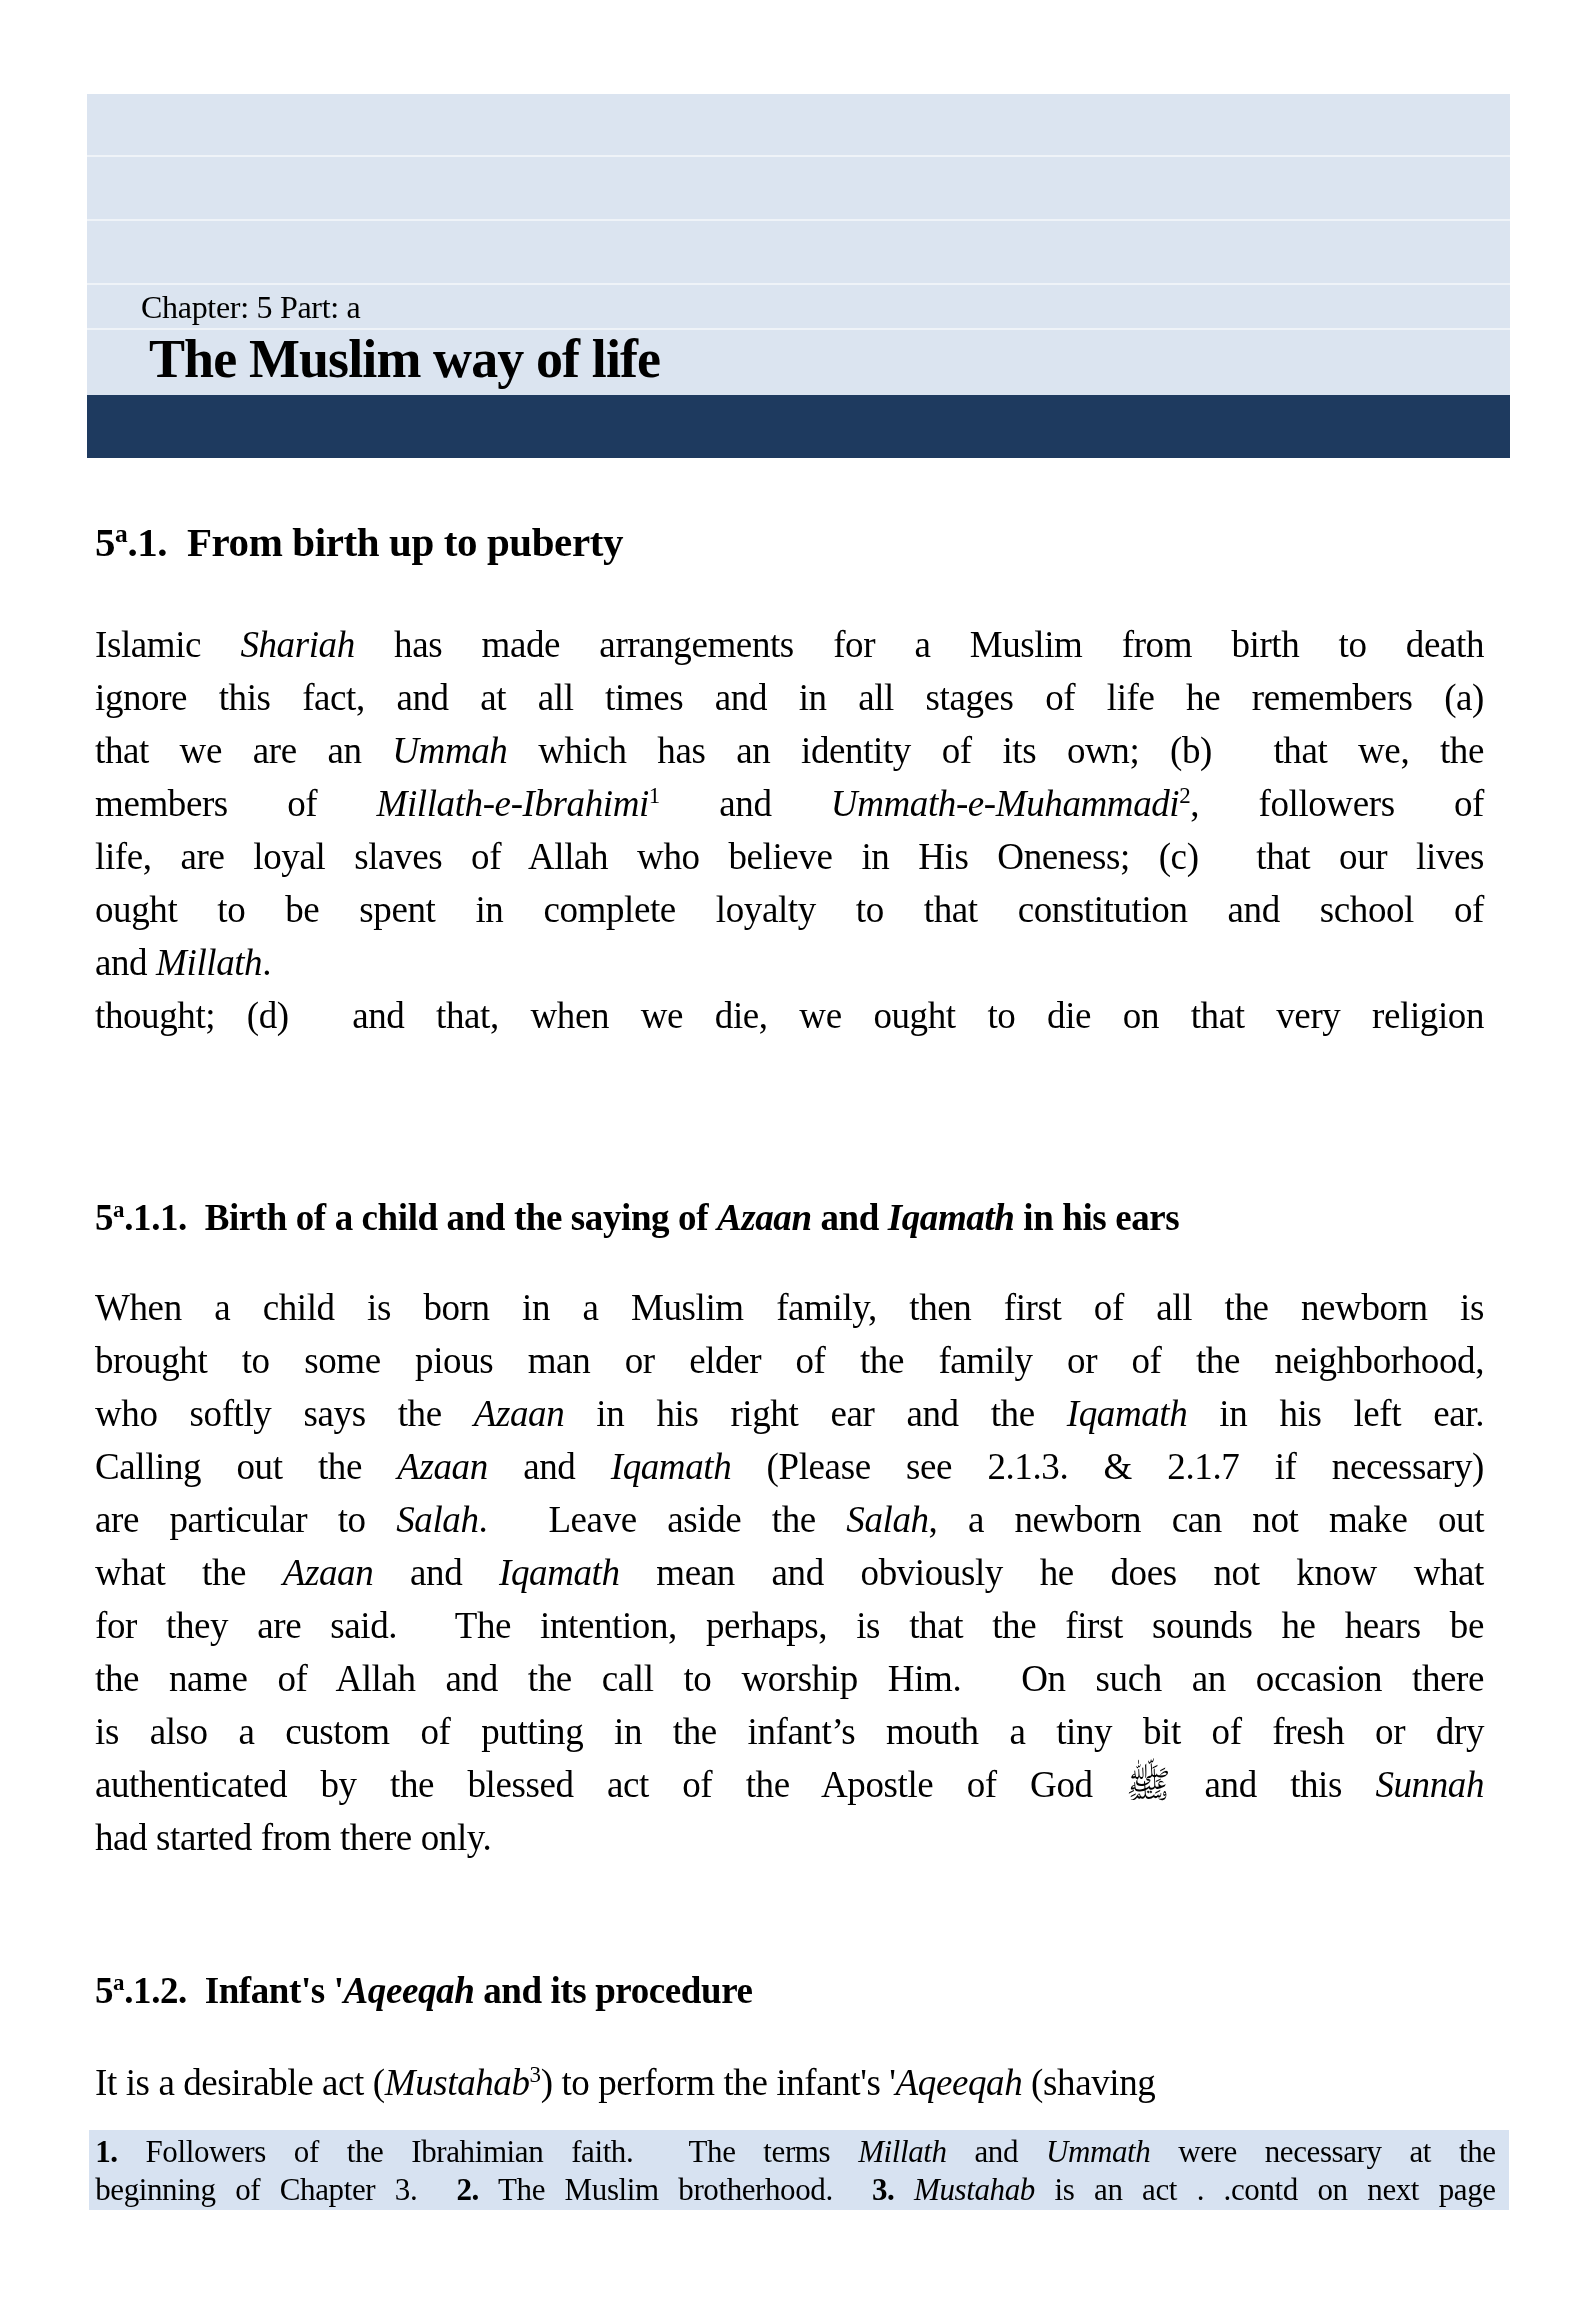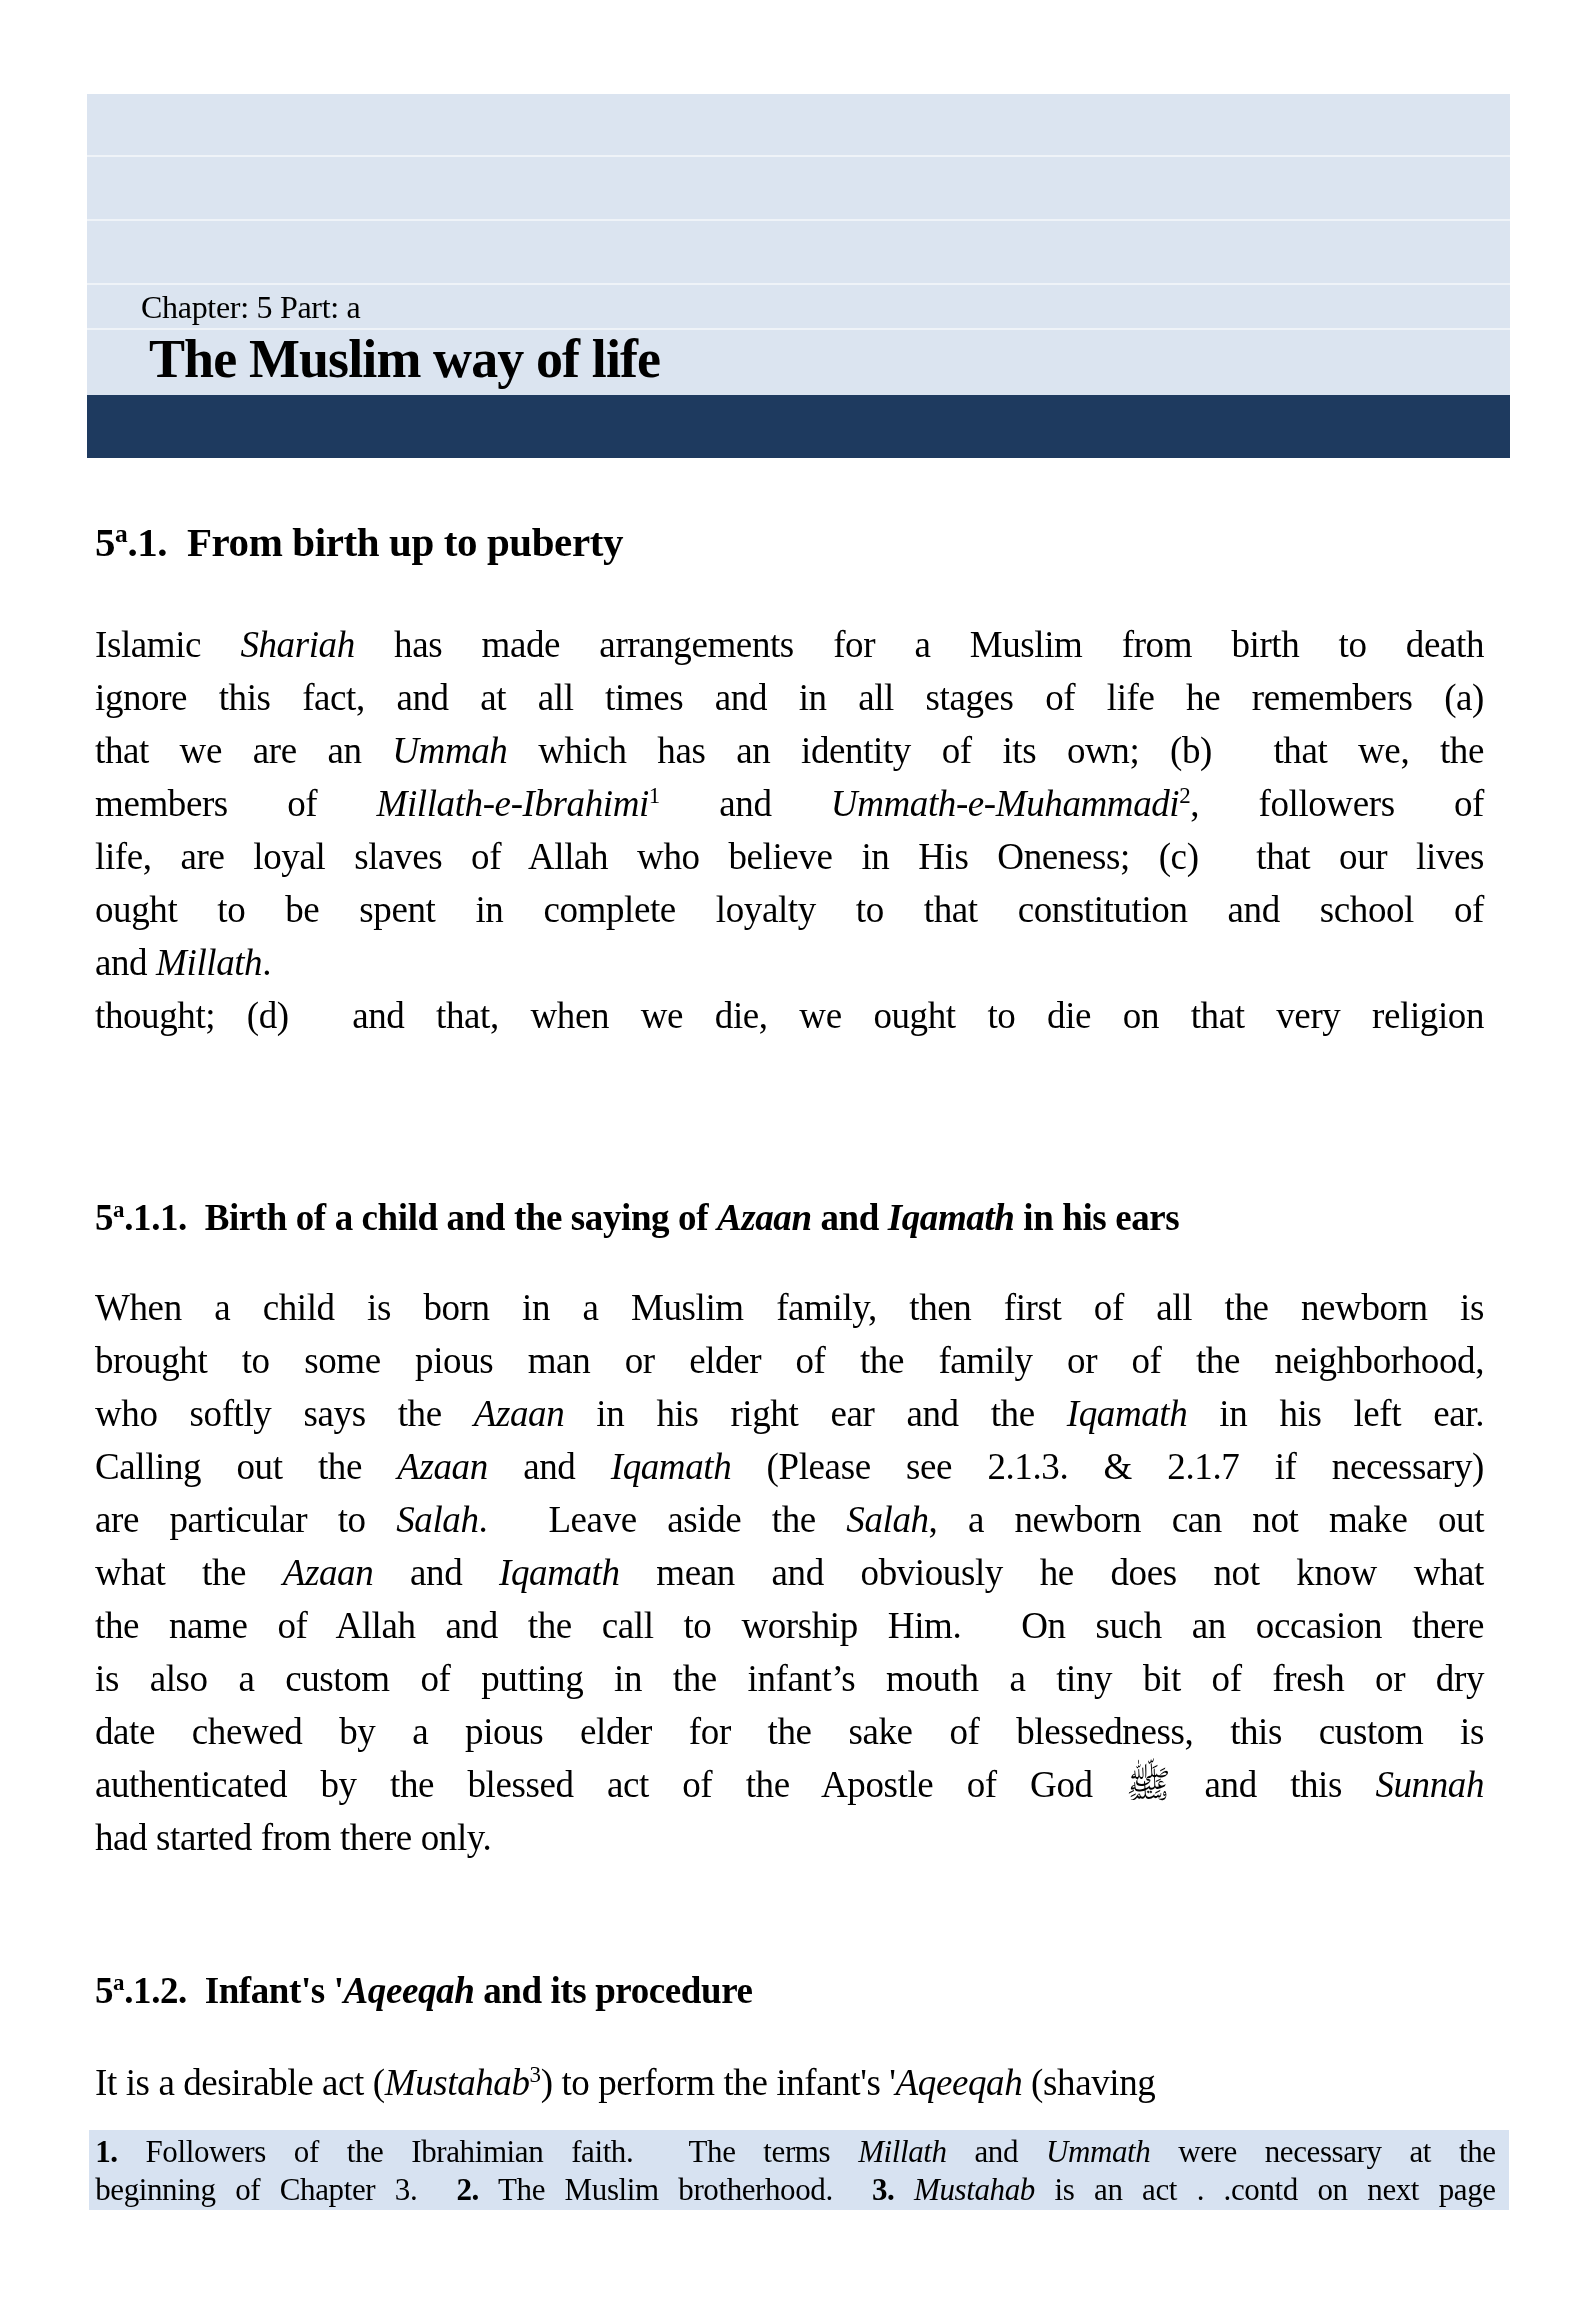--- a/index.html
+++ b/index.html
@@ -126,23 +126,23 @@
         <div class="line line-justify"><span>thought; (d)&nbsp; and that, when we die, we ought to die on that very religion</span></div>
       </div>
     <div class="heading heading-2a"><span>5</span><span class="sup">a</span><span>.1.1.&nbsp; Birth of a child and the saying of </span><span class="i">Azaan</span><span> and </span><span class="i">Iqamath</span><span> in his ears</span></div>
     <div class="para para-2">
         <div class="line line-justify"><span>When a child is born in a Muslim family, then first of all the newborn is</span></div>
         <div class="line line-justify"><span>brought to some pious man or elder of the family or of the neighborhood,</span></div>
         <div class="line line-justify"><span>who softly says the </span><span class="i">Azaan</span><span> in his right ear and the </span><span class="i">Iqamath</span><span> in his left ear.</span></div>
         <div class="line line-justify"><span>Calling out the </span><span class="i">Azaan</span><span> and </span><span class="i">Iqamath</span><span> (Please see 2.1.3. &amp; 2.1.7 if necessary)</span></div>
         <div class="line line-justify"><span>are particular to </span><span class="i">Salah</span><span>.&nbsp; Leave aside the </span><span class="i">Salah</span><span>, a newborn can not make out</span></div>
         <div class="line line-justify"><span>what the </span><span class="i">Azaan</span><span> and </span><span class="i">Iqamath</span><span> mean and obviously he does not know what</span></div>
+        <div class="line line-justify"><span>for they are said.&nbsp; The intention, perhaps, is that the first sounds he hears be</span></div>
         <div class="line line-justify"><span>the name of Allah and the call to worship Him.&nbsp; On such an occasion there</span></div>
         <div class="line line-justify"><span>is also a custom of putting in the infant’s mouth a tiny bit of fresh or dry</span></div>
-        <div class="line line-justify"><span>date chewed by a pious elder for the sake of blessedness, this custom is</span></div>
         <div class="line line-justify"><span>authenticated by the blessed act of the Apostle of God ﷺ and this </span><span class="i">Sunnah</span></div>
         <div class="line line-left"><span>had started from there only.</span></div>
       </div>
     <div class="heading heading-2b"><span>5</span><span class="sup">a</span><span>.1.2.&nbsp; Infant's '</span><span class="i">Aqeeqah</span><span> and its procedure</span></div>
     <div class="para para-3">
         <div class="line line-left"><span>It is a desirable act (</span><span class="i">Mustahab</span><span class="sup">3</span><span>) to perform the infant's '</span><span class="i">Aqeeqah</span><span> (shaving</span></div>
       </div>
   </main>
 
   <footer class="footnotes">

